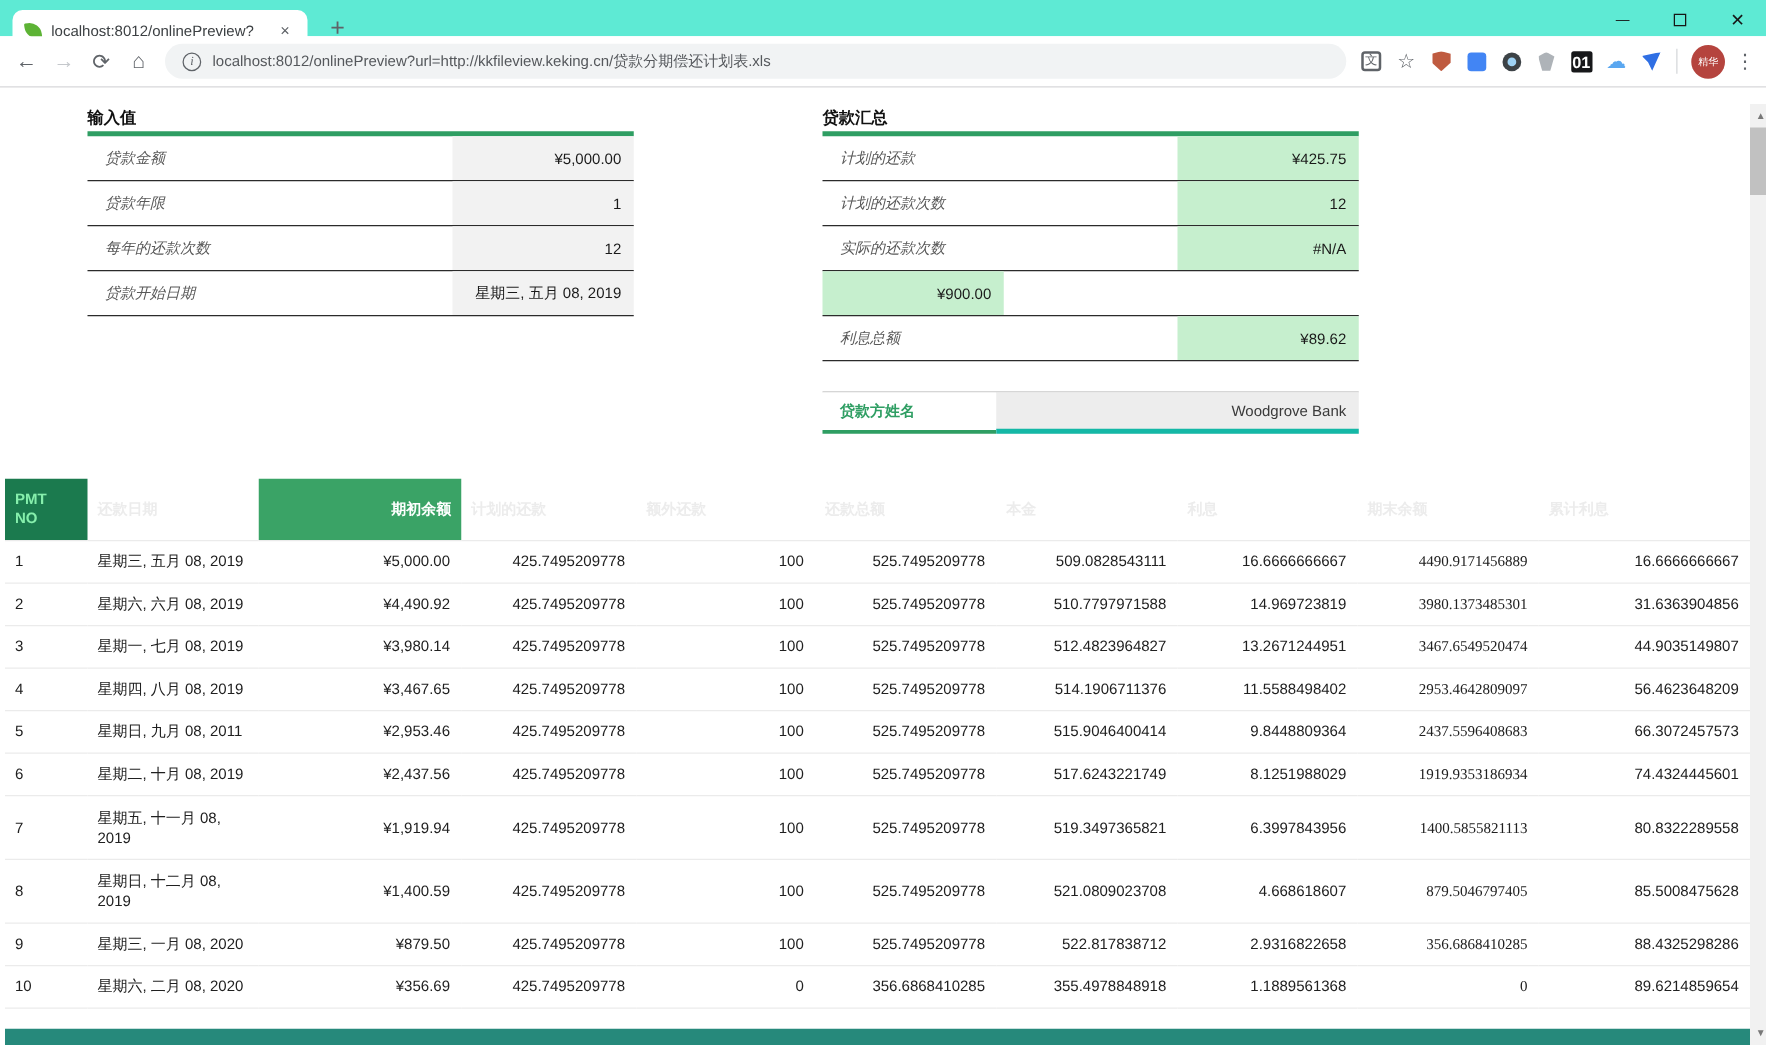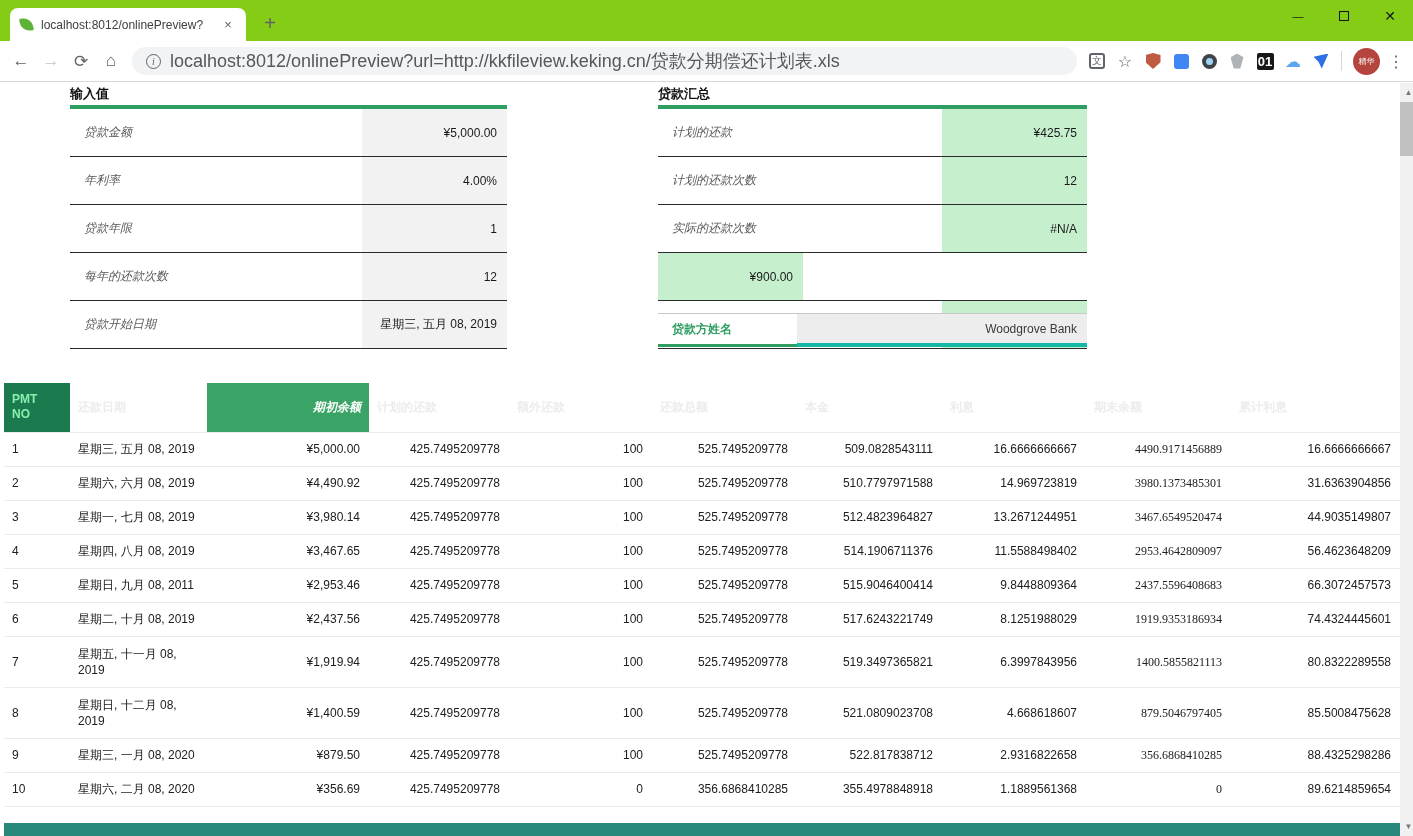--- a/index.html
+++ b/index.html
@@ -5,21 +5,21 @@
   * { box-sizing: border-box; }
   html,body { margin:0; padding:0; }
   body {
     width:1413px; height:836px; overflow:hidden;
     font-family:"Liberation Sans", sans-serif;
     background:#fff;
   }
   .window { position:relative; width:1413px; height:836px; }
 
   
-  .tabstrip { position:relative; height:41px; background:#84cc16; }
+  .tabstrip { position:relative; height:29px; background:#5eead4; }
   .tab {
     position:absolute; left:10px; top:8px; width:236px; height:33px;
     background:#fff; border-radius:8px 8px 0 0;
     display:flex; align-items:center; padding:0 10px;
   }
   .favicon { width:13px; height:13px; flex:none; background:#5db335; border-radius:1px 10px 1px 10px; transform:rotate(-8deg); }
   .tab-title { flex:1; margin-left:8px; font-size:12px; color:#3c4043; white-space:nowrap; overflow:hidden; }
   .tab-close { flex:none; width:16px; height:16px; line-height:15px; text-align:center; border-radius:50%; color:#5f6368; font-size:13px; cursor:default; }
   .newtab { position:absolute; left:256px; top:10px; width:28px; height:28px; color:#5f6368; font-size:20px; font-weight:300; line-height:26px; text-align:center; }
   .wincontrols { position:absolute; right:0; top:0; height:31px; display:flex; }
@@ -27,21 +27,21 @@
   .wc-min { font-size:11px; }
   .wc-max-box { width:10px; height:10px; border:1px solid #161616; }
   .wc-close { font-size:14px; }
 
   
   .toolbar { position:relative; height:41px; background:#fff; border-bottom:1px solid #d7d8da; display:flex; align-items:center; padding:0 6px; }
   .nav { width:30px; height:30px; flex:none; display:flex; align-items:center; justify-content:center; font-size:17px; color:#5f6368; }
   .nav.dis { color:#c5c8cc; }
   .omnibox { flex:1; min-width:0; height:28px; background:#f1f3f4; border-radius:14px; display:flex; align-items:center; padding:0 14px; margin:0 6px; }
   .info-i { width:15px; height:15px; flex:none; border-radius:50%; border:1px solid #5f6368; color:#5f6368; font-size:10px; line-height:13px; text-align:center; font-style:italic; font-family:"Liberation Serif", serif; margin-right:9px; }
-  .url { font-size:18px; color:#55585c; white-space:nowrap; overflow:hidden; text-overflow:ellipsis; }
+  .url { font-size:12px; color:#55585c; white-space:nowrap; overflow:hidden; text-overflow:ellipsis; }
   .tools { display:flex; align-items:center; flex:none; }
   .ticon { width:28px; height:28px; display:flex; align-items:center; justify-content:center; color:#5f6368; flex:none; }
   .tr-box { width:16px; height:16px; border:2px solid #5f6368; border-radius:3px; font-size:10px; line-height:12px; text-align:center; color:#5f6368; }
   .star { font-size:16px; }
   .ext-shield { width:15px; height:16px; background:#bf5b40; clip-path:polygon(50% 0,100% 12%,100% 58%,50% 100%,0 58%,0 12%); }
   .ext-blue { width:15px; height:15px; background:#4285f4; border-radius:3px; }
   .ext-ring { width:15px; height:15px; border-radius:50%; background:#3d4347; position:relative; }
   .ext-ring::after { content:""; position:absolute; inset:4px; border-radius:50%; background:#9fd3f5; }
   .ext-gray { width:13px; height:15px; background:#aeb3b8; clip-path:polygon(50% 0,100% 25%,75% 100%,25% 100%,0 25%); }
   .ext-badge { min-width:17px; height:17px; background:#17181a; color:#fff; font-size:13px; font-weight:700; line-height:17px; text-align:center; border-radius:2px; padding:0 1px; }
@@ -58,41 +58,41 @@
   .sec-title { position:absolute; font-size:13px; font-weight:700; color:#111; }
   .t-input { left:66px; top:2px; }
   .t-sum { left:654px; top:2px; }
   .gline { position:absolute; top:22px; height:4px; background:#2f9e63; }
   .gl-input { left:66px; width:437px; }
   .gl-sum { left:654px; width:429px; }
 
   .itable { position:absolute; top:26px; }
   .itable.inp { left:66px; width:437px; }
   .itable.sum { left:654px; width:429px; }
-  .irow { height:48px; display:flex; align-items:stretch; border-bottom:1px solid #2b2b2b; font-size:12px; }
+  .irow { height:36px; display:flex; align-items:stretch; border-bottom:1px solid #2b2b2b; font-size:12px; }
   .ilbl { flex:1; font-style:italic; color:#595959; display:flex; align-items:center; padding-left:14px; }
   .ival { width:145px; display:flex; align-items:center; justify-content:flex-end; padding-right:10px; color:#1a1a1a; }
   .ival.gray { background:#f2f2f2; }
   .ival.green { background:#c6efce; }
 
   .xrow { position:absolute; top:230px; height:34px; display:flex; align-items:stretch; border-top:1px solid #2b2b2b; border-bottom:1px solid #2b2b2b; font-size:12px; }
   .xrow.inp { left:66px; width:437px; }
 
   .lender { position:absolute; left:654px; top:230px; width:429px; height:34px; display:flex; font-size:12px; border-top:1px solid #c9c9c9; }
   .llbl { width:139px; color:#2f9e63; font-weight:700; display:flex; align-items:center; padding-left:14px; border-bottom:3px solid #2f9e63; background:#fff; }
   .lval { flex:1; background:#ededed; display:flex; align-items:center; justify-content:flex-end; padding-right:10px; color:#3a3a3a; border-bottom:4px solid #14b8a6; }
 
   
   table.sched { position:absolute; left:0; top:300px; width:1396px; border-collapse:collapse; table-layout:fixed; font-size:12px; }
   .c0 { width:66px; } .c1 { width:137px; } .c2 { width:162px; } .c3 { width:140px; }
   .c4 { width:143px; } .c5 { width:145px; } .c6 { width:145px; } .c7 { width:144px; }
   .c8 { width:145px;font-family:Liberation Serif, serif; } .c9 { width:169px; }
   table.sched thead th { height:49px; font-weight:700; text-align:left; padding:0 8px; color:#ececec; vertical-align:middle; line-height:15px; border-bottom:1px solid #ebebeb; }
   table.sched th.h0 { background:#1b7a4e; color:#86efac; padding-right:22px; }
-  table.sched th.h2 { background:#3aa366; color:#fff; text-align:right;font-style:italic; }
+  table.sched th.h2 { background:#3aa366; color:#fff; text-align:right; }
   table.sched tbody td { height:34px; border-bottom:1px solid #ebebeb; padding:2px 9px; vertical-align:middle; color:#202020; text-align:right; line-height:16px; }
   table.sched tbody td.c0, table.sched tbody td.c1 { text-align:left; padding-left:8px; }
   table.sched tbody tr.tall td { height:51px; }
 
   
   .vsb { position:absolute; right:0; top:0; width:17px; height:753px; background:#f1f1f1; }
   .vsb .arr { position:absolute; left:0; width:17px; height:15px; color:#787878; font-size:8px; line-height:15px; text-align:center; }
   .vsb .arr.up { top:2px; }
   .vsb .arr.down { bottom:2px; }
   .vsb .thumb { position:absolute; left:0; top:19px; width:17px; height:54px; background:#c1c1c1; }
@@ -160,24 +160,20 @@
 
   <div class="content">
     <div class="sheet">
 
       <div class="sec-title t-input">输入值</div>
       <div class="gline gl-input"></div>
       <div class="itable inp">
           <div class="irow">
             <span class="ilbl">贷款金额</span>
             <span class="ival gray">¥5,000.00</span>
-          </div>
-          <div class="irow">
-            <span class="ilbl">年利率</span>
-            <span class="ival gray">4.00%</span>
           </div>
           <div class="irow">
             <span class="ilbl">贷款年限</span>
             <span class="ival gray">1</span>
           </div>
           <div class="irow">
             <span class="ilbl">每年的还款次数</span>
             <span class="ival gray">12</span>
           </div>
           <div class="irow">

